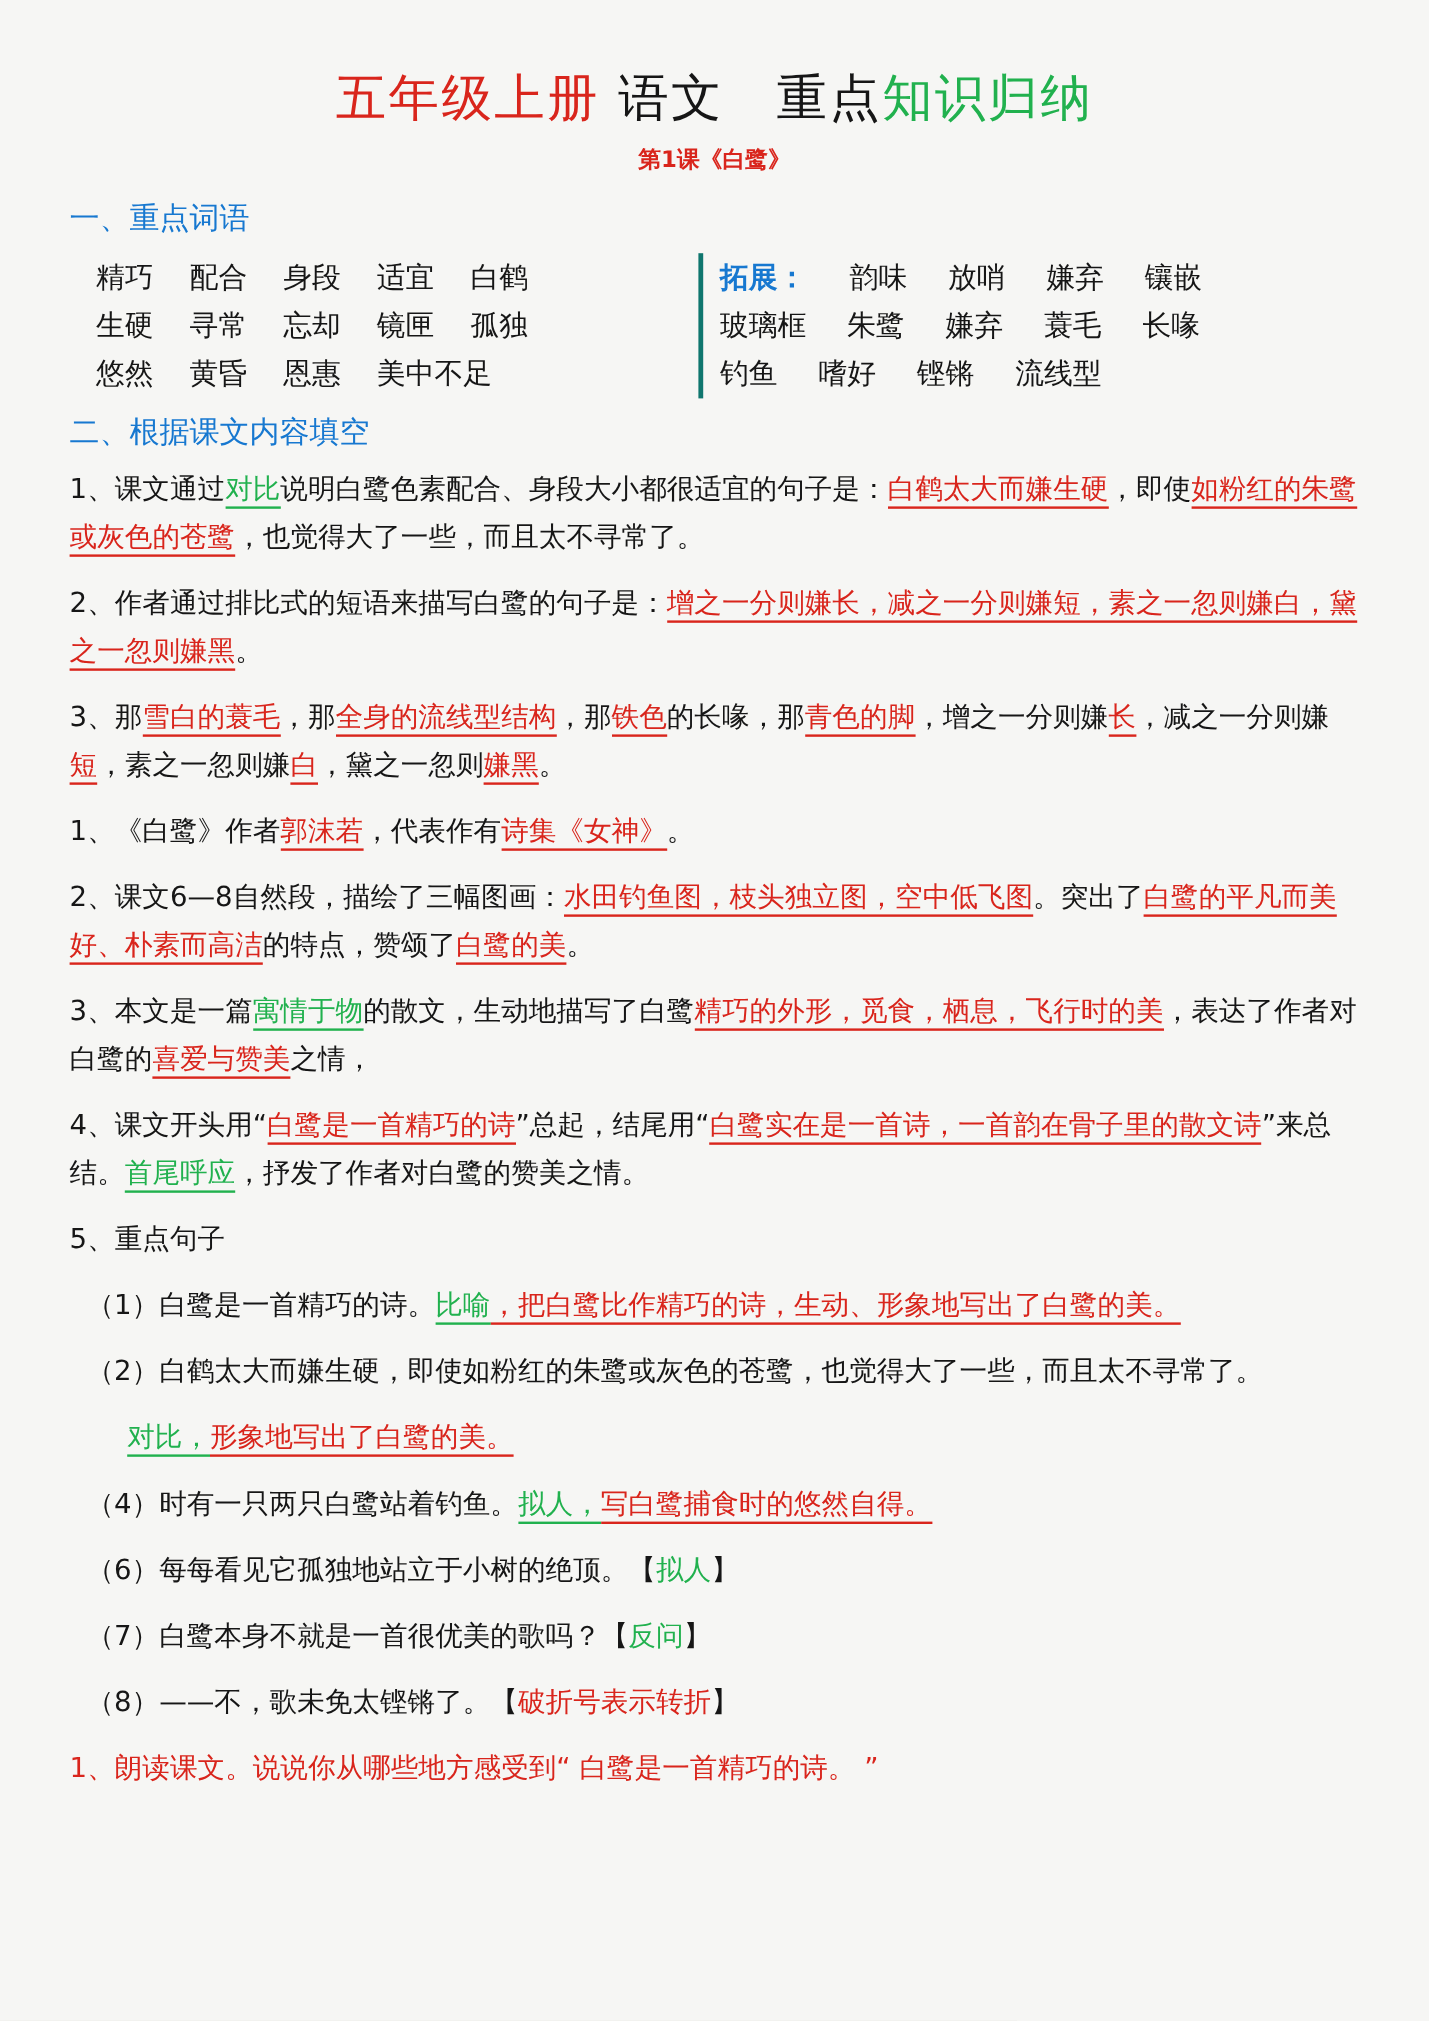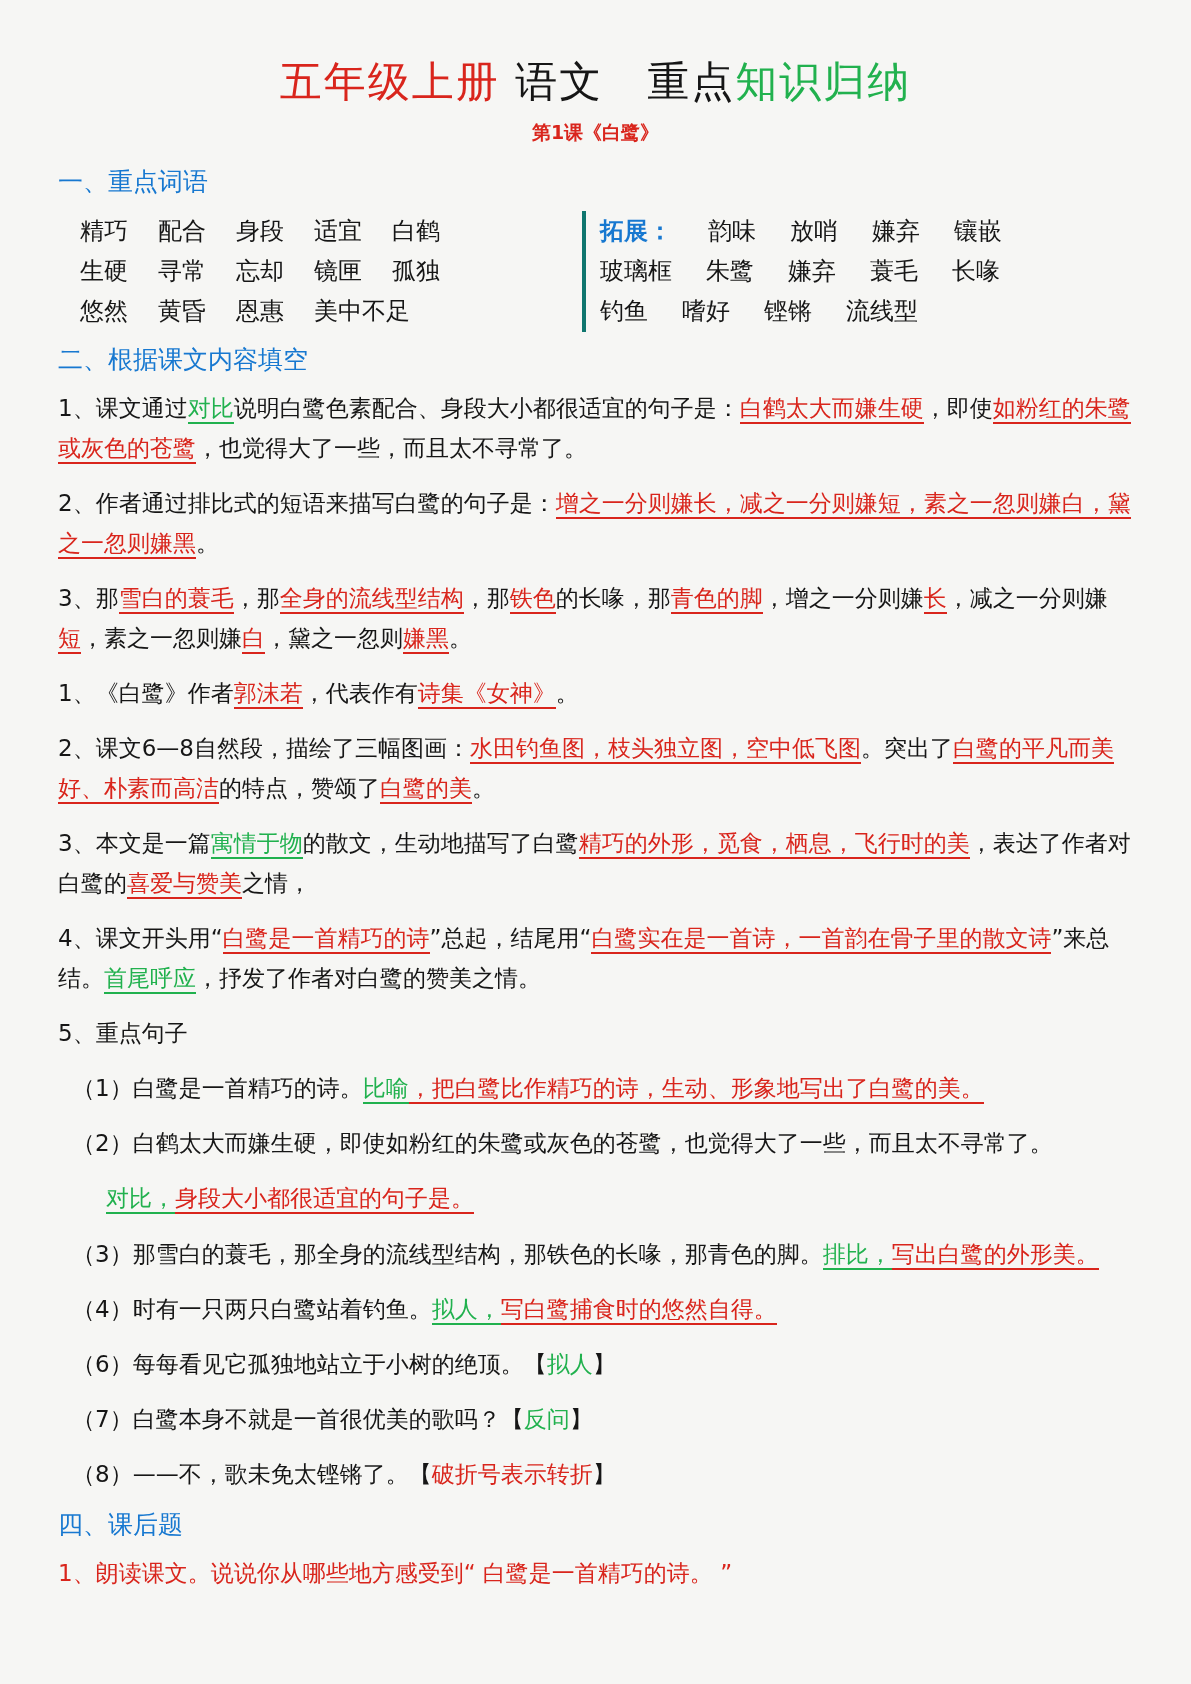--- a/index.html
+++ b/index.html
@@ -104,23 +104,21 @@
       <div class="para"><span>1、课文通过</span><span class="c-green u">对比</span><span>说明白鹭色素配合、身段大小都很适宜的句子是：</span><span class="c-red u">白鹤太大而嫌生硬</span><span>，即使</span><span class="c-red u">如粉红的朱鹭或灰色的苍鹭</span><span>，也觉得大了一些，而且太不寻常了。</span></div>
       <div class="para"><span>2、作者通过排比式的短语来描写白鹭的句子是：</span><span class="c-red u">增之一分则嫌长，减之一分则嫌短，素之一忽则嫌白，黛之一忽则嫌黑</span><span>。</span></div>
       <div class="para"><span>3、那</span><span class="c-red u">雪白的蓑毛</span><span>，那</span><span class="c-red u">全身的流线型结构</span><span>，那</span><span class="c-red u">铁色</span><span>的长喙，那</span><span class="c-red u">青色的脚</span><span>，增之一分则嫌</span><span class="c-red u">长</span><span>，减之一分则嫌</span><span class="c-red u">短</span><span>，素之一忽则嫌</span><span class="c-red u">白</span><span>，黛之一忽则</span><span class="c-red u">嫌黑</span><span>。</span></div>
       <div class="para"><span>1、《白鹭》作者</span><span class="c-red u">郭沫若</span><span>，代表作有</span><span class="c-red u">诗集《女神》</span><span>。</span></div>
       <div class="para"><span>2、课文6—8自然段，描绘了三幅图画：</span><span class="c-red u">水田钓鱼图，枝头独立图，空中低飞图</span><span>。突出了</span><span class="c-red u">白鹭的平凡而美好、朴素而高洁</span><span>的特点，赞颂了</span><span class="c-red u">白鹭的美</span><span>。</span></div>
       <div class="para"><span>3、本文是一篇</span><span class="c-green u">寓情于物</span><span>的散文，生动地描写了白鹭</span><span class="c-red u">精巧的外形，觅食，栖息，飞行时的美</span><span>，表达了作者对白鹭的</span><span class="c-red u">喜爱与赞美</span><span>之情，</span></div>
       <div class="para"><span>4、课文开头用“</span><span class="c-red u">白鹭是一首精巧的诗</span><span>”总起，结尾用“</span><span class="c-red u">白鹭实在是一首诗，一首韵在骨子里的散文诗</span><span>”来总结。</span><span class="c-green u">首尾呼应</span><span>，抒发了作者对白鹭的赞美之情。</span></div>
       <div class="para"><span>5、重点句子</span></div>
       <div class="para sub"><span>（1）白鹭是一首精巧的诗。</span><span class="c-green u">比喻</span><span class="c-red u">，把白鹭比作精巧的诗，生动、形象地写出了白鹭的美。</span></div>
       <div class="para sub"><span>（2）白鹤太大而嫌生硬，即使如粉红的朱鹭或灰色的苍鹭，也觉得大了一些，而且太不寻常了。</span></div>
-      <div class="para sub2"><span class="c-green u">对比，</span><span class="c-red u">身段大小都很适宜的句子是。</span></div>
-      <div class="para sub"><span>（3）那雪白的蓑毛，那全身的流线型结构，那铁色的长喙，那青色的脚。</span><span class="c-green u">排比，</span><span class="c-red u">写出白鹭的外形美。</span></div>
+      <div class="para sub2"><span class="c-green u">对比，</span><span class="c-red u">形象地写出了白鹭的美。</span></div>
       <div class="para sub"><span>（4）时有一只两只白鹭站着钓鱼。</span><span class="c-green u">拟人，</span><span class="c-red u">写白鹭捕食时的悠然自得。</span></div>
       <div class="para sub"><span>（6）每每看见它孤独地站立于小树的绝顶。【</span><span class="c-green">拟人</span><span>】</span></div>
       <div class="para sub"><span>（7）白鹭本身不就是一首很优美的歌吗？【</span><span class="c-green">反问</span><span>】</span></div>
       <div class="para sub"><span>（8）——不，歌未免太铿锵了。【</span><span class="c-red">破折号表示转折</span><span>】</span></div>
-      <div class="sec-heading">四、课后题</div>
       <div class="para"><span class="c-red">1、朗读课文。说说你从哪些地方感受到“ 白鹭是一首精巧的诗。 ”</span></div>
     </div>
 
 </div>
 
 </body></html>

